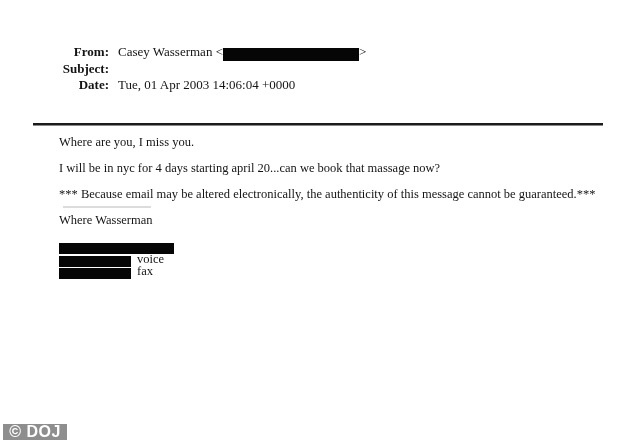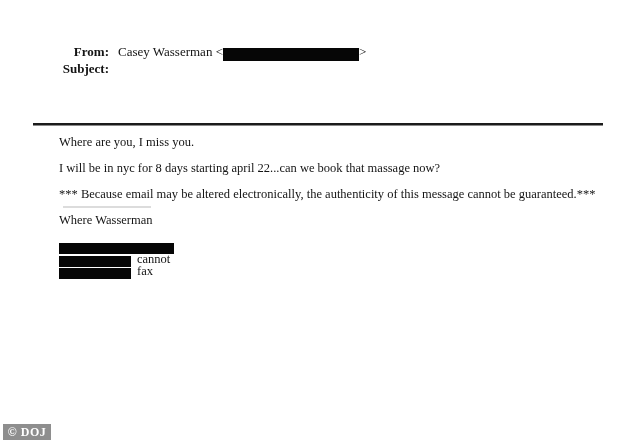--- a/index.html
+++ b/index.html
@@ -78,58 +78,62 @@
     position: absolute;
     left: 63px; top: 206px;
     width: 88px; height: 2px;
     background: #dcdcdc;
   }
 
   
   .credit-badge {
     position: absolute;
     left: 3px; top: 424px;
-    width: 48px; height: 16px;
+    width: 64px; height: 16px;
     display: flex;
     align-items: center;
     justify-content: center;
-    font-family: Liberation Serif, serif;
+    font-family: Liberation Sans, sans-serif;
     font-weight: bold;
-    font-size: 12px;
+    font-size: 16px;
     letter-spacing: 0.5px;
   }
 </style>
 </head>
 <body>
 
 <div class="page">
 
   <div class="email-header">
     <div class="hrow">
       <span class="hlabel">From:</span>
       <span class="hvalue"><span>Casey Wasserman &lt;</span><span class="redaction bar-header bar-from"></span><span>&gt;</span></span>
     </div>
     <div class="hrow">
       <span class="hlabel">Subject:</span>
       <span class="hvalue"></span>
     </div>
+    <div class="hrow">
+      <span class="hlabel">Date:</span>
+      <span class="hvalue">Tue, 01 Apr 2003 14:06:04 +0000</span>
+    </div>
   </div>
 
   <div class="rule"></div>
 
   <div class="scan-artifact"></div>
 
   <div class="email-body">
     <p>Where are you, I miss you.</p>
-    <p>I will be in nyc for 8 days starting april 22...can we book that massage now?</p>
+    <p>I will be in nyc for 4 days starting april 20...can we book that massage now?</p>
     <p>*** Because email may be altered electronically, the authenticity of this message cannot be guaranteed.***</p>
 
     <div class="signature">
       <p class="sig-name">Where Wasserman</p>
       <div class="sig-line"><span class="redaction bar-sig bar-sig-wide"></span></div>
-      <div class="sig-line"><span class="redaction bar-sig bar-sig-small"></span><span class="sig-label">cannot</span></div>
+      <div class="sig-line"><span class="redaction bar-sig bar-sig-small"></span><span class="sig-label">voice</span></div>
       <div class="sig-line"><span class="redaction bar-sig bar-sig-small"></span><span class="sig-label">fax</span></div>
     </div>
   </div>
 
   <div class="credit-badge" style="background: rgb(142, 142, 142); color: rgb(255, 255, 255);">© DOJ</div>
 
 </div>
 
 </body></html>

